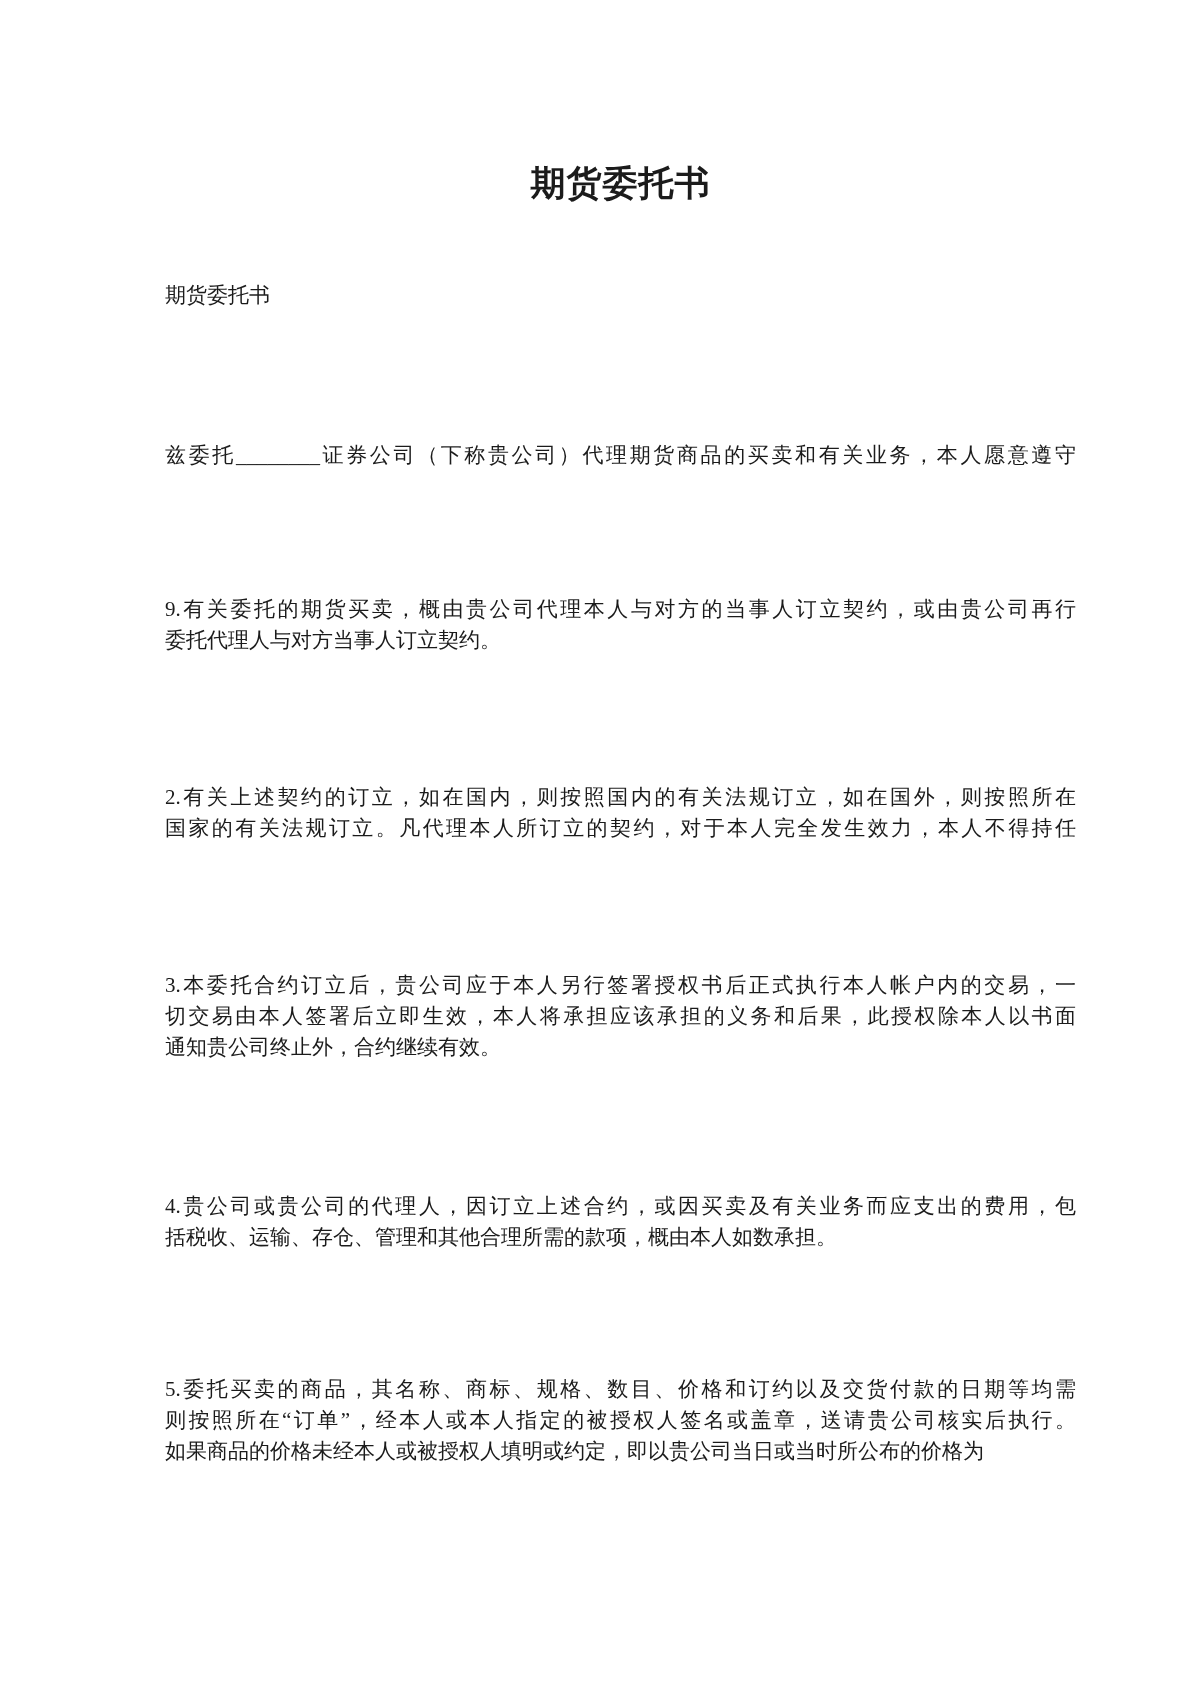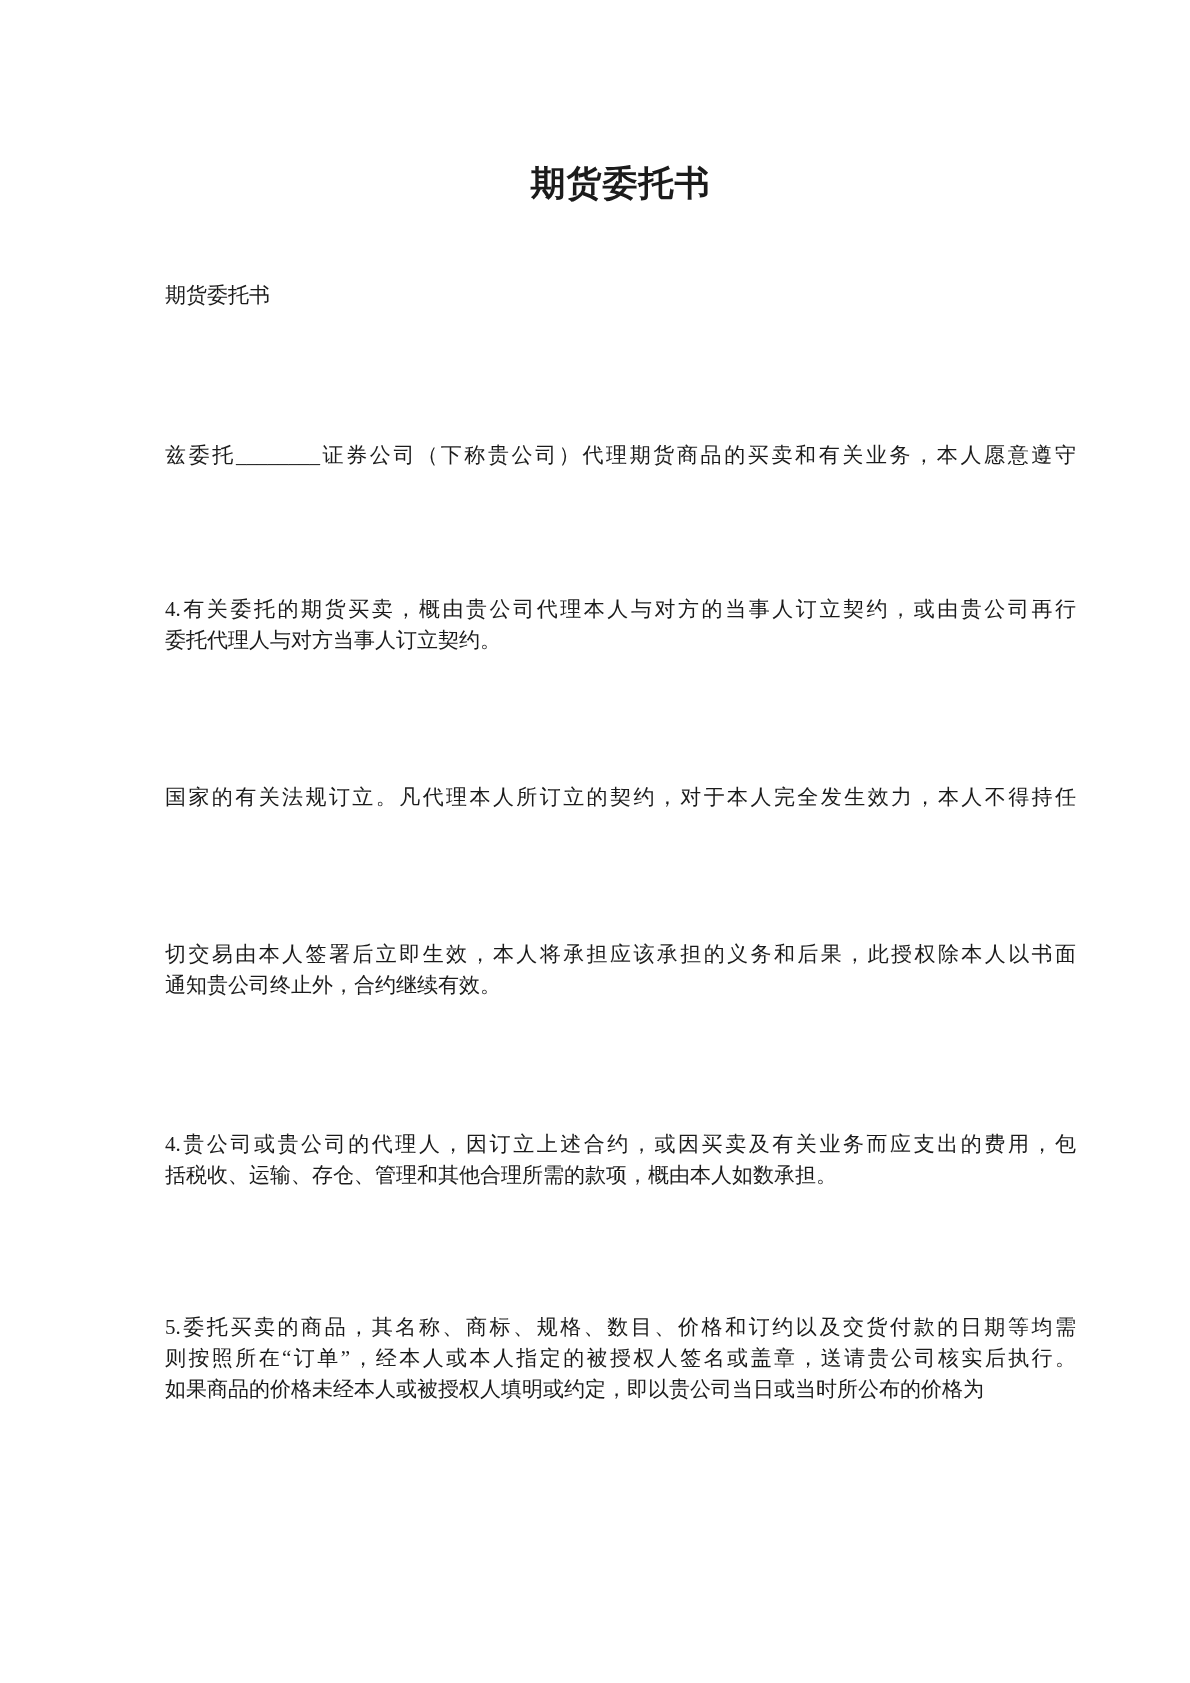--- a/index.html
+++ b/index.html
@@ -67,29 +67,31 @@
 
     <p class="block gap-subtitle">
       <span class="line">期货委托书</span>
     </p>
 
     <section class="block gap-intro">
       <span class="line just">兹委托________证券公司（下称贵公司）代理期货商品的买卖和有关业务，本人愿意遵守</span>
     </section>
 
     <section class="block gap-c1">
-      <span class="line just">4.有关委托的期货买卖，概由贵公司代理本人与对方的当事人订立契约，或由贵公司再行</span>
+      <span class="line just">9.有关委托的期货买卖，概由贵公司代理本人与对方的当事人订立契约，或由贵公司再行</span>
       <span class="line">委托代理人与对方当事人订立契约。</span>
     </section>
 
     <section class="block gap-c2">
+      <span class="line just">2.有关上述契约的订立，如在国内，则按照国内的有关法规订立，如在国外，则按照所在</span>
       <span class="line just">国家的有关法规订立。凡代理本人所订立的契约，对于本人完全发生效力，本人不得持任</span>
     </section>
 
     <section class="block gap-c3">
+      <span class="line just">3.本委托合约订立后，贵公司应于本人另行签署授权书后正式执行本人帐户内的交易，一</span>
       <span class="line just">切交易由本人签署后立即生效，本人将承担应该承担的义务和后果，此授权除本人以书面</span>
       <span class="line">通知贵公司终止外，合约继续有效。</span>
     </section>
 
     <section class="block gap-c4">
       <span class="line just">4.贵公司或贵公司的代理人，因订立上述合约，或因买卖及有关业务而应支出的费用，包</span>
       <span class="line">括税收、运输、存仓、管理和其他合理所需的款项，概由本人如数承担。</span>
     </section>
 
     <section class="block gap-c5">

